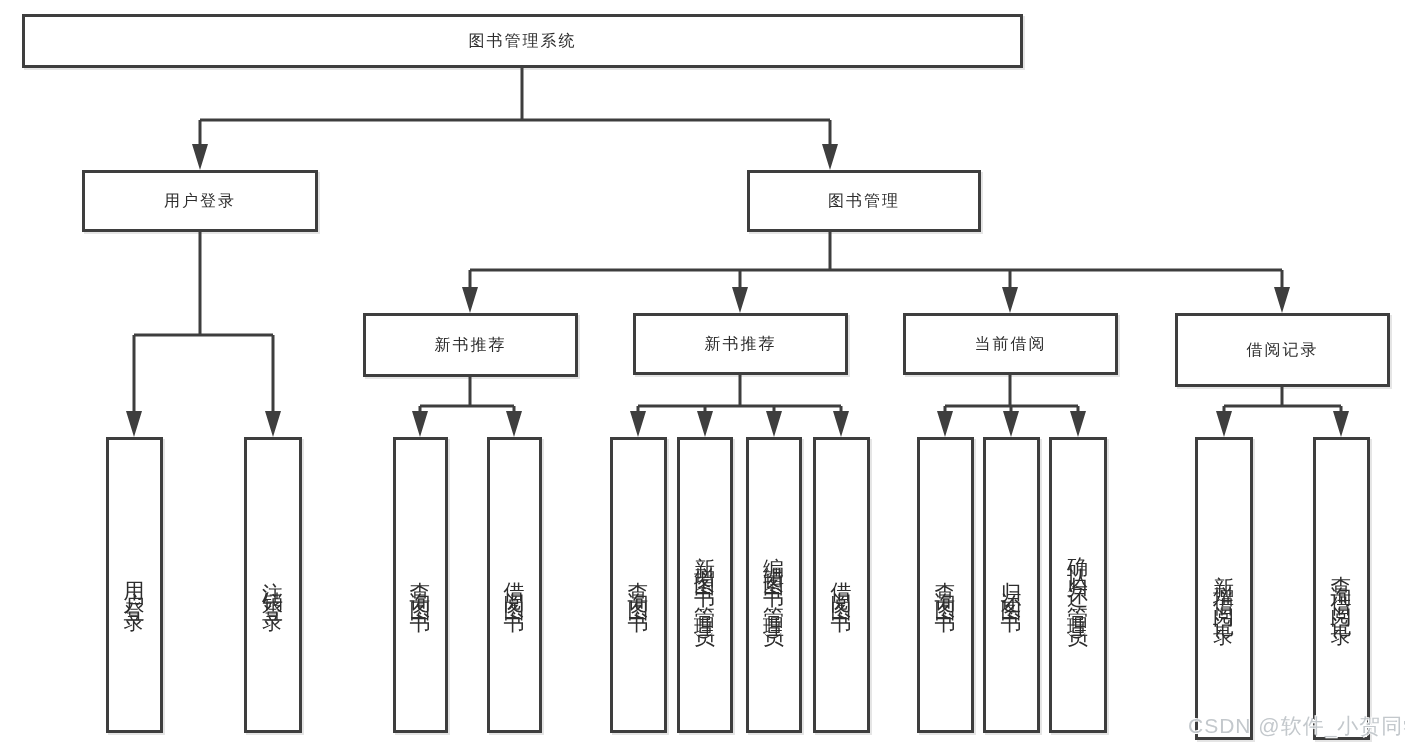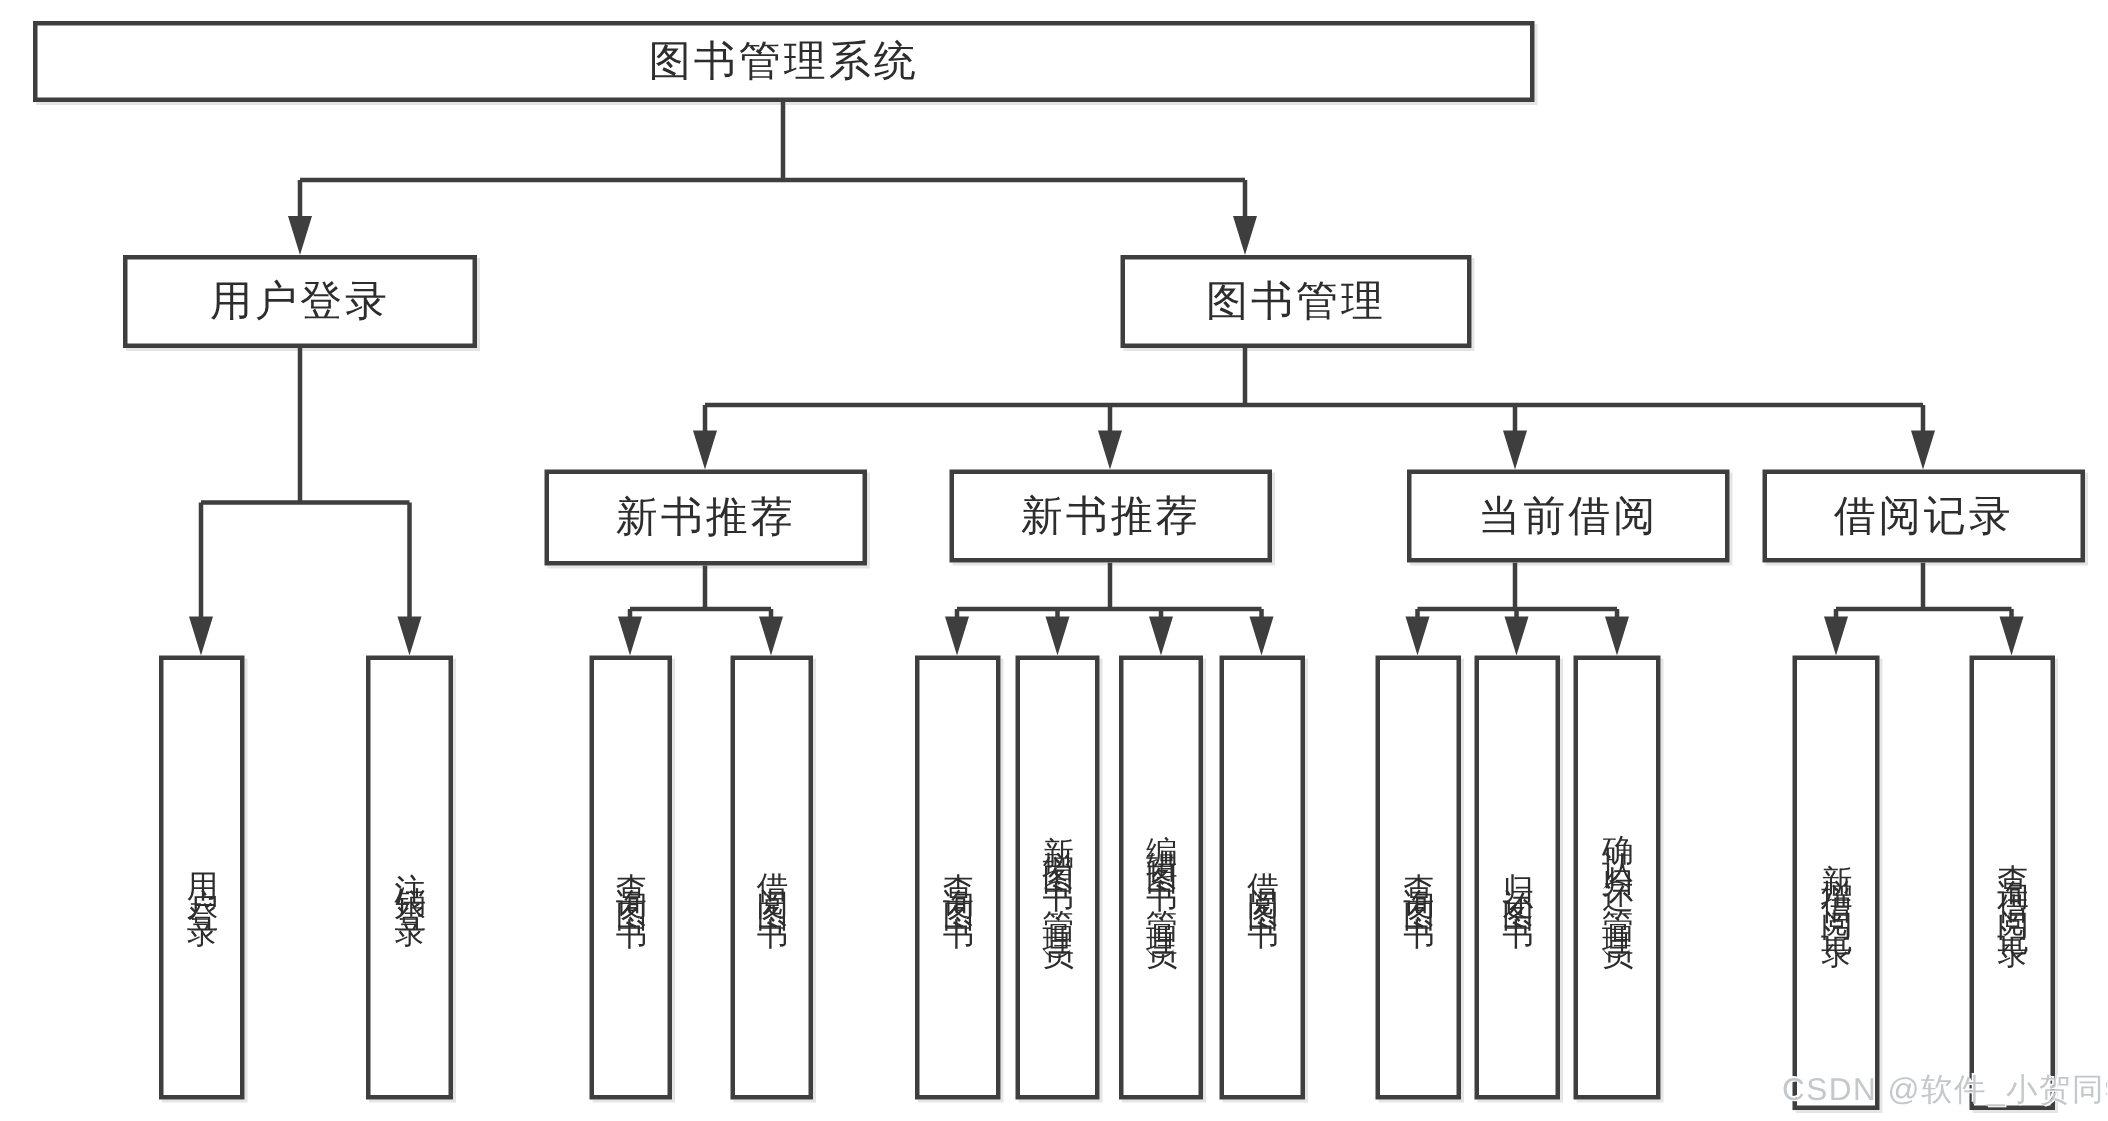--- a/index.html
+++ b/index.html
@@ -14,21 +14,21 @@
   .box{
     position:absolute;
     box-sizing:border-box;
     background:#ffffff;
     border:3px solid #3e3e3e;
     box-shadow:2px 2px 0 rgba(70,70,70,0.14);
     display:flex;align-items:center;justify-content:center;
     color:#2d2d2d;
   }
   .h span{
-    font-size:28px;
+    font-size:16px;
     letter-spacing:2px;
     white-space:nowrap;
     line-height:1;
     text-align:right;
   }
   .v span{
     writing-mode:vertical-rl;
     text-orientation:mixed;
     font-size:21px;
     letter-spacing:10px;
@@ -83,24 +83,24 @@
   <div class="box h" style="left:747px;top:170px;width:234px;height:62px">
     <span>图书管理</span>
   </div>
 
   <div class="box h" style="left:363px;top:313px;width:215px;height:64px">
     <span>新书推荐</span>
   </div>
   <div class="box h" style="left:633px;top:313px;width:215px;height:62px">
     <span>新书推荐</span>
   </div>
-  <div class="box h" style="left:938px;top:313px;width:215px;height:62px">
+  <div class="box h" style="left:903px;top:313px;width:215px;height:62px">
     <span>当前借阅</span>
   </div>
-  <div class="box h" style="left:1175px;top:313px;width:215px;height:62px">
+  <div class="box h" style="left:1175px;top:313px;width:215px;height:74px">
     <span>借阅记录</span>
   </div>
 
   <div class="box v" style="left:106px;top:437px;width:57px;height:296px">
     <span>用户登录</span>
   </div>
   <div class="box v" style="left:244px;top:437px;width:58px;height:296px">
     <span>注销登录</span>
   </div>
 

